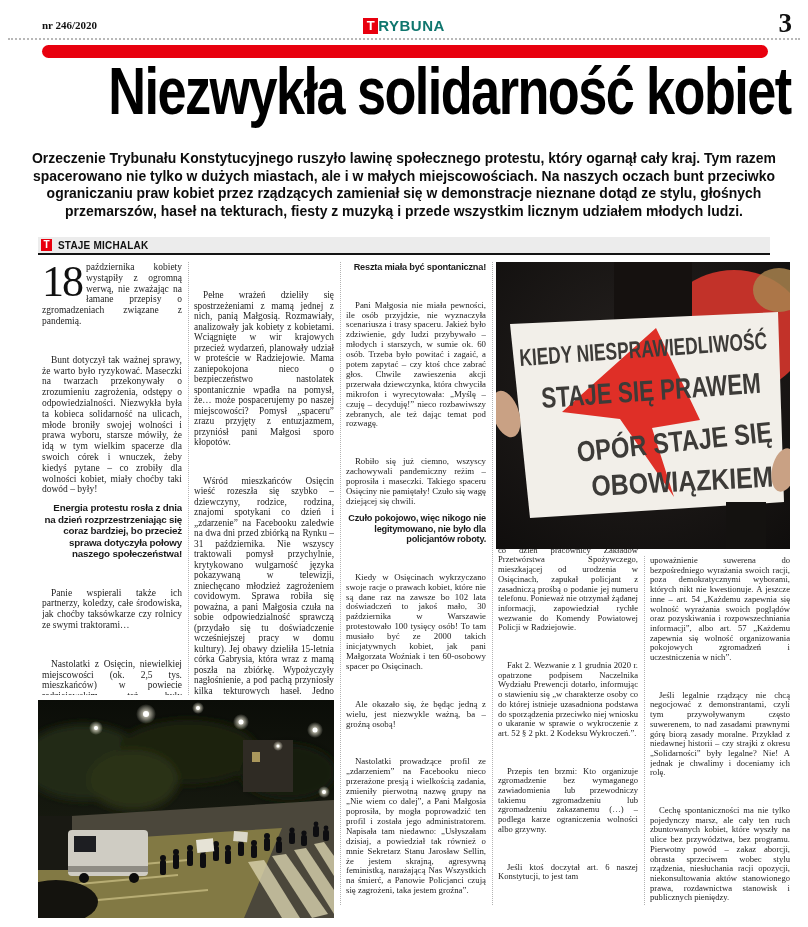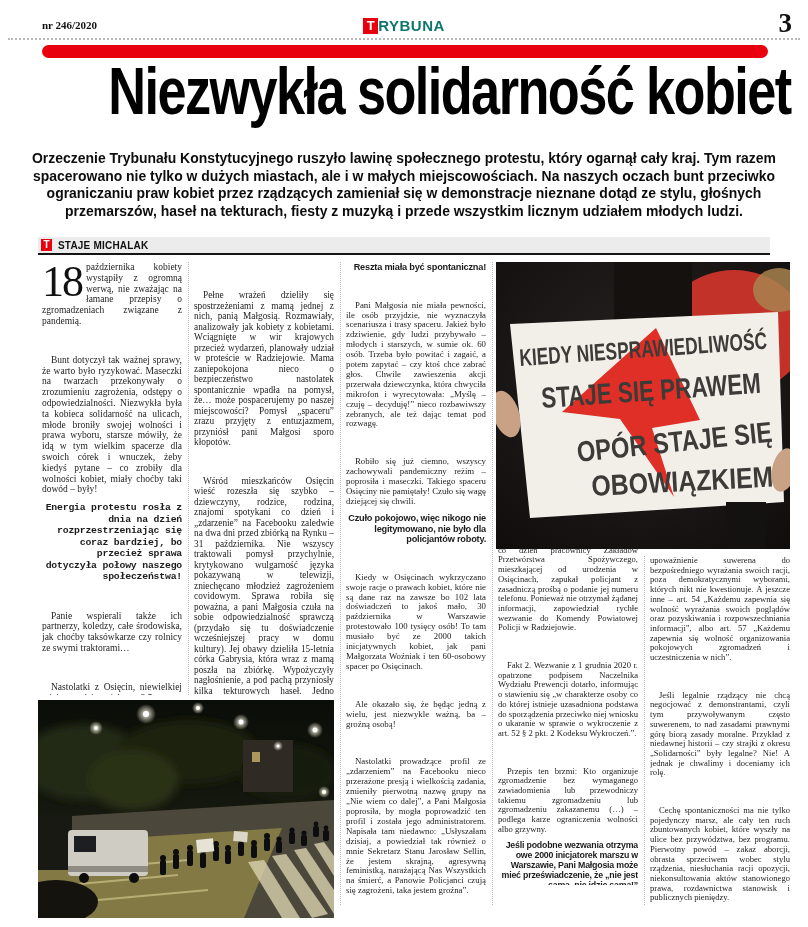--- a/index.html
+++ b/index.html
@@ -32,21 +32,21 @@
   
   .col{position:absolute;top:262px;overflow:hidden;text-align:justify;}
   .col p{margin:0;}
   .col p.ind{text-indent:9px;margin-top:28px;}
   .col1{left:42px;width:140px;height:433px;font:9.5px/10.8px "Liberation Serif",serif;}
   .col2{left:194px;width:140px;height:433px;font:9.3px/10.5px "Liberation Serif",serif;}
   .col3{left:346px;width:140px;height:643px;font:8.8px/9.9px "Liberation Serif",serif;}
   .col4{left:498px;top:536px;width:140px;height:349px;font:8.6px/9.7px "Liberation Serif",serif;}
   .col5{left:650px;top:556px;width:140px;height:349px;font:8.6px/9.7px "Liberation Serif",serif;}
   .subhead{font-family:"Liberation Sans",sans-serif;font-weight:bold;text-align:right;letter-spacing:-.2px;}
-  .col1 .subhead{font-size:9.8px;line-height:11.5px;margin:7px 0 5px;font-family:Liberation Mono, monospace;}
+  .col1 .subhead{font-size:9.8px;line-height:11.5px;margin:7px 0 5px;}
   .col3 .subhead{font-size:9.2px;line-height:10.6px;margin:6px 0 4px;}
   .col4 .subhead{font-size:8.8px;line-height:10px;margin:5px 0 4px;}
   .dropcap{float:left;font:400 44px/38px "Liberation Serif",serif;letter-spacing:-2px;margin:1px 4px 0 0;color:#111;}
   .enddot{color:#e8000e;font-size:8px;}
   
   .sep{position:absolute;width:0;border-left:1px dotted #b2b2b2;}
   .sep1{left:188px;top:262px;height:433px;}
   .sep2{left:340px;top:262px;height:643px;}
   .sep3{left:492px;top:262px;height:643px;}
   .sep4{left:644px;top:556px;height:349px;}
@@ -103,21 +103,20 @@
     <p class="subhead">Czuło pokojowo, więc nikogo nie legitymowano, nie było dla policjantów roboty.</p>
     <p class="ind">Kiedy w Osięcinach wykrzyczano swoje racje o prawach kobiet, które nie są dane raz na zawsze bo 102 lata doświadczeń to jakoś mało, 30 października w Warszawie protestowało 100 tysięcy osób! To tam musiało być ze 2000 takich inicjatywnych kobiet, jak pani Małgorzata Woźniak i ten 60-osobowy spacer po Osięcinach.</p>
     <p class="ind">Ale okazało się, że będąc jedną z wielu, jest niezwykle ważną, ba – groźną osobą!</p>
     <p class="ind">Nastolatki prowadzące profil ze „zdarzeniem” na Facebooku nieco przerażone presją i wielkością zadania, zmieniły pierwotną nazwę grupy na „Nie wiem co dalej”, a Pani Małgosia poprosiła, by mogła poprowadzić ten profil i została jego administratorem. Napisała tam niedawno: „Usłyszałam dzisiaj, a powiedział tak również o mnie Sekretarz Stanu Jarosław Sellin, że jestem skrajną, agresywną feministką, narażającą Nas Wszystkich na śmierć, a Panowie Policjanci czują się zagrożeni, taka jestem groźna”.</p>
   </div>
 
   <div class="col col4">
     <p>Fakt 1. Do mieszkania pani Małgosi, na co dzień pracownicy Zakładów Przetwórstwa Spożywczego, mieszkającej od urodzenia w Osięcinach, zapukał policjant z zasadniczą prośbą o podanie jej numeru telefonu. Ponieważ nie otrzymał żądanej informacji, zapowiedział rychłe wezwanie do Komendy Powiatowej Policji w Radziejowie.</p>
     <p class="ind">Fakt 2. Wezwanie z 1 grudnia 2020 r. opatrzone podpisem Naczelnika Wydziału Prewencji dotarło, informując o stawieniu się „w charakterze osoby co do której istnieje uzasadniona podstawa do sporządzenia przeciwko niej wniosku o ukaranie w sprawie o wykroczenie z art. 52 § 2 pkt. 2 Kodeksu Wykroczeń.”.</p>
     <p class="ind">Przepis ten brzmi: Kto organizuje zgromadzenie bez wymaganego zawiadomienia lub przewodniczy takiemu zgromadzeniu lub zgromadzeniu zakazanemu (…) – podlega karze ograniczenia wolności albo grzywny.</p>
-    <p class="subhead">Jeśli podobne wezwania otrzyma owe 2000 inicjatorek marszu w Warszawie, Pani Małgosia może mieć przeświadczenie, że „nie jest sama, nie idzie sama!”</p>
     <p class="ind">Jeśli ktoś doczytał art. 6 naszej Konstytucji, to jest tam</p>
   </div>
 
   <div class="col col5">
     <p>upoważnienie suwerena do bezpośredniego wyrażania swoich racji, poza demokratycznymi wyborami, których nikt nie kwestionuje. A jeszcze inne – art. 54 „Każdemu zapewnia się wolność wyrażania swoich poglądów oraz pozyskiwania i rozpowszechniania informacji”, albo art. 57 „Każdemu zapewnia się wolność organizowania pokojowych zgromadzeń i uczestniczenia w nich”.</p>
     <p class="ind">Jeśli legalnie rządzący nie chcą negocjować z demonstrantami, czyli tym przywoływanym często suwerenem, to nad zasadami prawnymi górę biorą zasady moralne. Przykład z niedawnej historii – czy strajki z okresu „Solidarności” były legalne? Nie! A jednak je chwalimy i doceniamy ich rolę.</p>
     <p class="ind">Cechę spontaniczności ma nie tylko pojedynczy marsz, ale cały ten ruch zbuntowanych kobiet, które wyszły na ulice bez przywództwa, bez programu. Pierwotny powód – zakaz aborcji, obrasta sprzeciwem wobec stylu rządzenia, niesłuchania racji opozycji, niekonsultowania aktów stanowionego prawa, rozdawnictwa stanowisk i publicznych pieniędzy.</p>
     <p class="ind"><span>Dzieje się proces społeczny, dzieje się historia…</span> <span class="enddot">●</span></p>
   </div>
 

